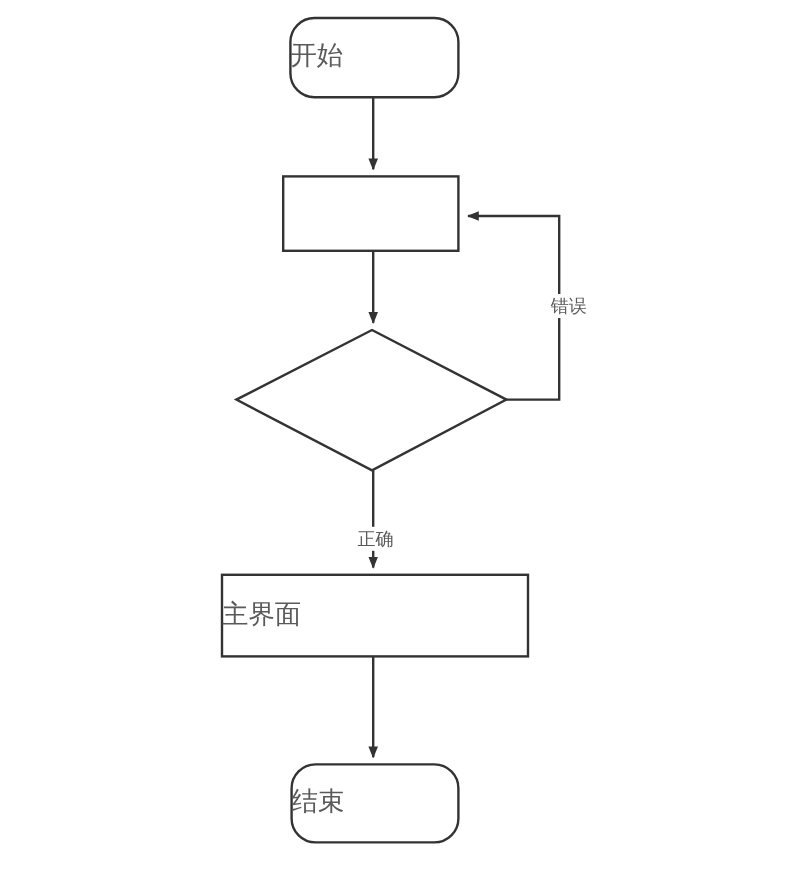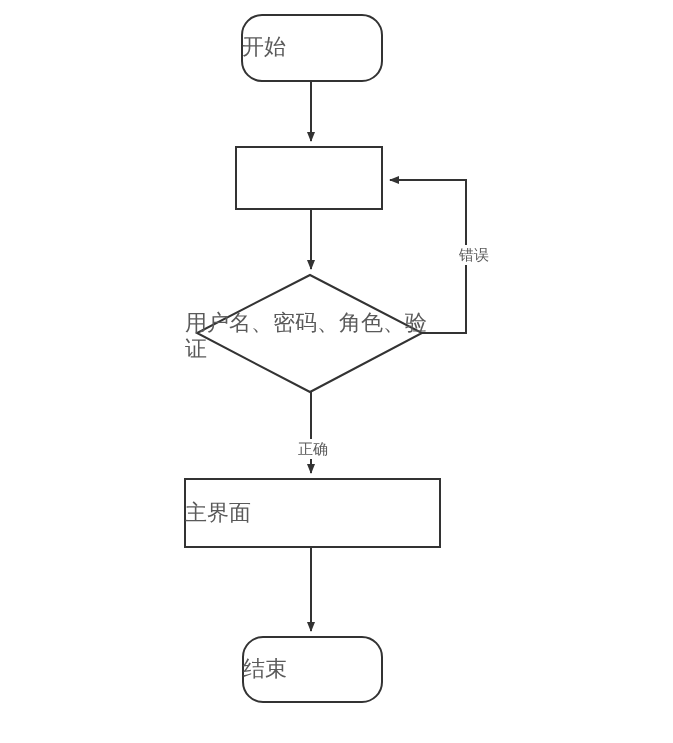--- a/index.html
+++ b/index.html
@@ -82,21 +82,20 @@
     <path d="M422,333 L466,333 L466,180 L390,180" fill="none" stroke="#333333" stroke-width="2" marker-end="url(#arrowhead)"></path>
 
     <line x1="311" y1="392" x2="311" y2="473" stroke="#333333" stroke-width="2" marker-end="url(#arrowhead)"></line>
 
     <line x1="311" y1="547" x2="311" y2="631" stroke="#333333" stroke-width="2" marker-end="url(#arrowhead)"></line>
   </svg>
 
   <div class="node-label" id="label-start">开始</div>
 
 
-  <div class="node-label" id="label-decision">用户名、密码、角色、验证</div>
 
   <div class="node-label" id="label-main">主界面</div>
 
   <div class="node-label" id="label-end">结束</div>
 
   <div class="edge-label" id="label-error">错误</div>
 
   <div class="edge-label" id="label-correct">正确</div>
 
 </div>

